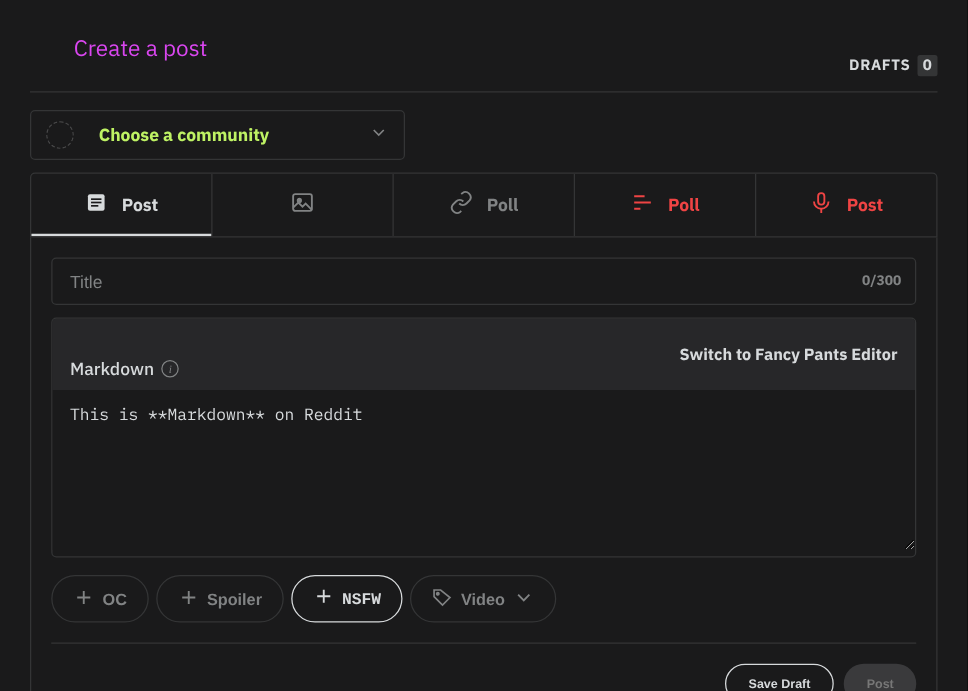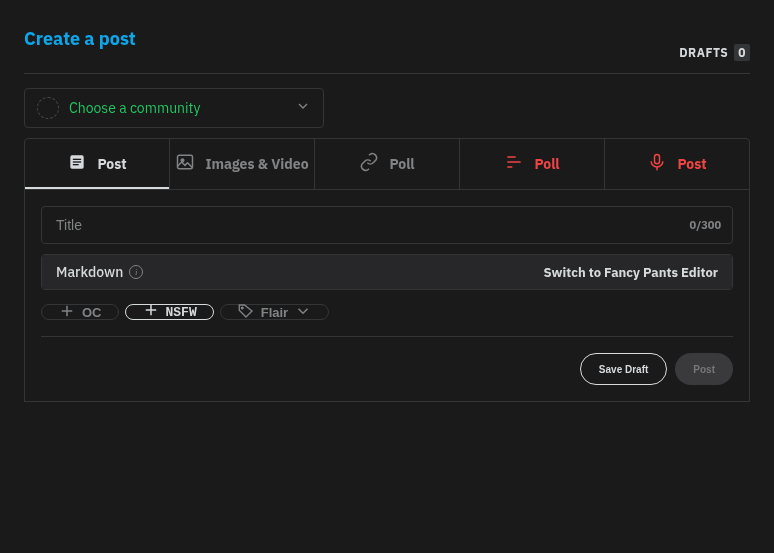--- a/index.html
+++ b/index.html
@@ -20,22 +20,23 @@
   .header-row {
     display: flex;
     justify-content: space-between;
     align-items: center;
     border-bottom: 1px solid #343536;
     padding-bottom: 12px;
     margin-bottom: 14px;
   }
   .page-title {
     font-size: 18px;
-    font-weight: 700;
-    color: #0ea5e9;
+    font-weight: 400;
+    color: #d946ef;
+    margin-left: 35px;
   }
   .drafts-link {
     display: flex;
     align-items: center;
     gap: 6px;
     font-size: 12px;
     font-weight: 700;
     letter-spacing: 0.5px;
     color: #d7dadc;
     cursor: pointer;
@@ -70,22 +71,23 @@
     gap: 10px;
   }
   .community-circle {
     width: 22px;
     height: 22px;
     border: 1px dashed #474748;
     border-radius: 50%;
   }
   .community-text {
     font-size: 14px;
-    font-weight: 400;
-    color: #22c55e;
+    font-weight: 700;
+    color: #bef264;
+    margin-left: 10px;
   }
   .chevron { color: #818384; }
   .card {
     background: #1a1a1b;
     border-radius: 4px;
   }
   .tabs {
     display: flex;
     border: 1px solid #343536;
     border-radius: 4px 4px 0 0;
@@ -164,20 +166,21 @@
     padding: 8px 14px;
     background: #272729;
   }
   .md-label-wrap {
     display: flex;
     align-items: center;
     gap: 6px;
     font-size: 14px;
     font-weight: 500;
     color: #d7dadc;
+    margin-top: 23px;
   }
   .info-icon {
     width:14px; height:14px;
     border:1px solid #818384;
     border-radius:50%;
     display:inline-flex;
     align-items:center;
     justify-content:center;
     font-size:9px;
     color:#818384;
@@ -208,21 +211,21 @@
     display: flex;
     gap: 6px;
     margin-top: 14px;
     padding-bottom: 16px;
     border-bottom: 1px solid #343536;
   }
   .tag-btn {
     display: flex;
     align-items: center;
     gap: 6px;
-    height: 16px;
+    height: 38px;
     padding: 0 16px;
     border: 1px solid #343536;
     border-radius: 20px;
     background: transparent;
     color: #818384;
     font-size: 13px;
     font-weight: 700;
     cursor: not-allowed;
   }
   .tag-btn.enabled {
@@ -297,21 +300,20 @@
         <span>Post</span>
       </div>
       <div class="tab">
         <span>
           <svg viewBox="0 0 24 24" fill="none" stroke="currentColor" stroke-width="1.8">
               <rect x="3" y="4" width="18" height="16" rx="2"></rect>
               <circle cx="9" cy="10" r="1.6" fill="currentColor"></circle>
               <path d="M3 17l5-5 4 4 3-3 6 6"></path>
             </svg>
         </span>
-        <span>Images &amp; Video</span>
       </div>
       <div class="tab">
         <span>
           <svg viewBox="0 0 24 24" fill="none" stroke="currentColor" stroke-width="1.8">
               <path d="M10 13a5 5 0 0 0 7 0l3-3a5 5 0 0 0-7-7l-1 1"></path>
               <path d="M14 11a5 5 0 0 0-7 0l-3 3a5 5 0 0 0 7 7l1-1"></path>
             </svg>
         </span>
         <span>Poll</span>
       </div>
@@ -344,49 +346,59 @@
       </div>
 
       <div class="editor-box">
         <div class="editor-header">
           <div class="md-label-wrap">
             <span>Markdown</span>
             <span class="info-icon">i</span>
           </div>
           <div class="switch-editor">Switch to Fancy Pants Editor</div>
         </div>
+        <textarea class="body-textarea" style="">This is **Markdown** on Reddit</textarea>
       </div>
 
       <div class="tag-row">
         <button class="tag-btn">
           <span>
             <svg viewBox="0 0 24 24" fill="none" stroke="currentColor" stroke-width="2">
                 <line x1="12" y1="5" x2="12" y2="19"></line>
                 <line x1="5" y1="12" x2="19" y2="12"></line>
               </svg>
           </span>
           <span>OC</span>
+        </button>
+        <button class="tag-btn">
+          <span>
+            <svg viewBox="0 0 24 24" fill="none" stroke="currentColor" stroke-width="2">
+                <line x1="12" y1="5" x2="12" y2="19"></line>
+                <line x1="5" y1="12" x2="19" y2="12"></line>
+              </svg>
+          </span>
+          <span>Spoiler</span>
         </button>
         <button class="tag-btn enabled">
           <span>
             <svg viewBox="0 0 24 24" fill="none" stroke="currentColor" stroke-width="2">
                 <line x1="12" y1="5" x2="12" y2="19"></line>
                 <line x1="5" y1="12" x2="19" y2="12"></line>
               </svg>
           </span>
           <span>NSFW</span>
         </button>
         <button class="tag-btn">
           <span>
             <svg viewBox="0 0 24 24" fill="none" stroke="currentColor" stroke-width="1.8">
                 <path d="M20 12l-8 8-9-9V4h7z"></path>
                 <circle cx="7" cy="8" r="1.2" fill="currentColor"></circle>
               </svg>
           </span>
-          <span>Flair</span>
+          <span>Video</span>
           <span>
             <svg viewBox="0 0 24 24" width="14" height="14" fill="none" stroke="currentColor" stroke-width="2">
                 <polyline points="6 9 12 15 18 9"></polyline>
               </svg>
           </span>
         </button>
       </div>
 
       <div class="action-row">
         <button class="action-btn save-draft">Save Draft</button>

